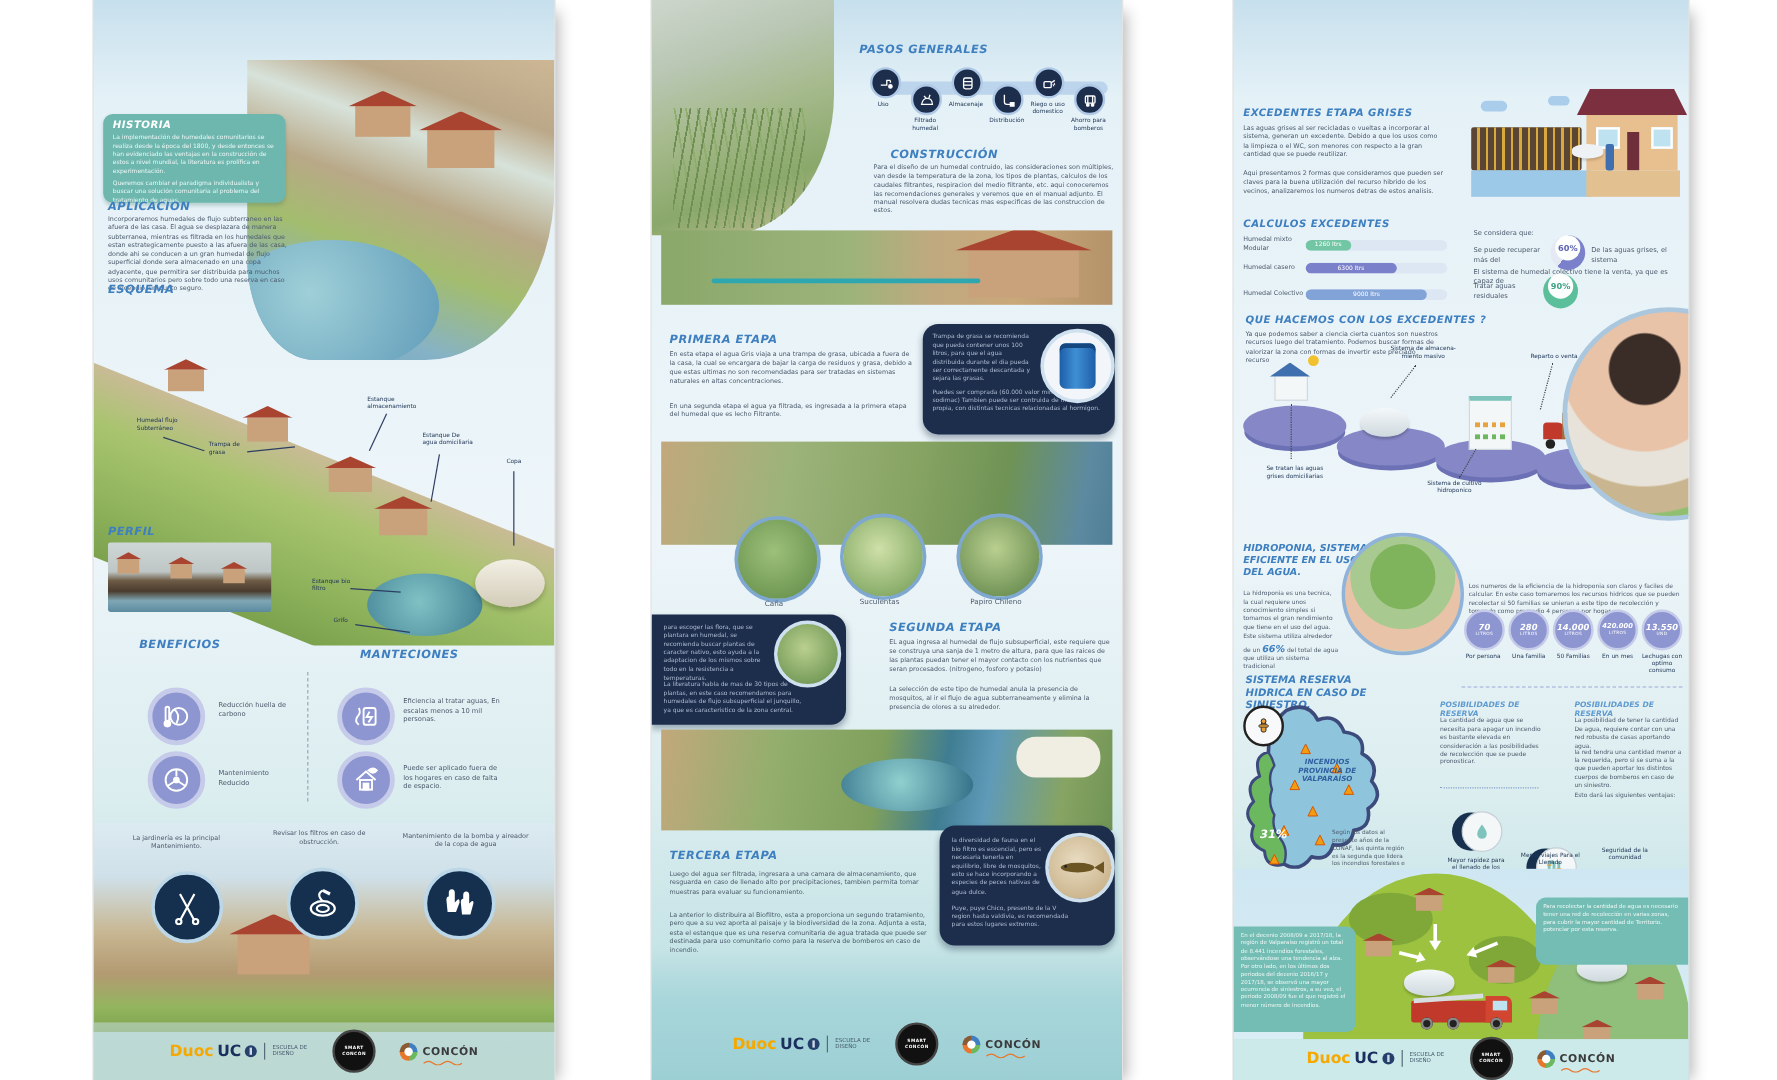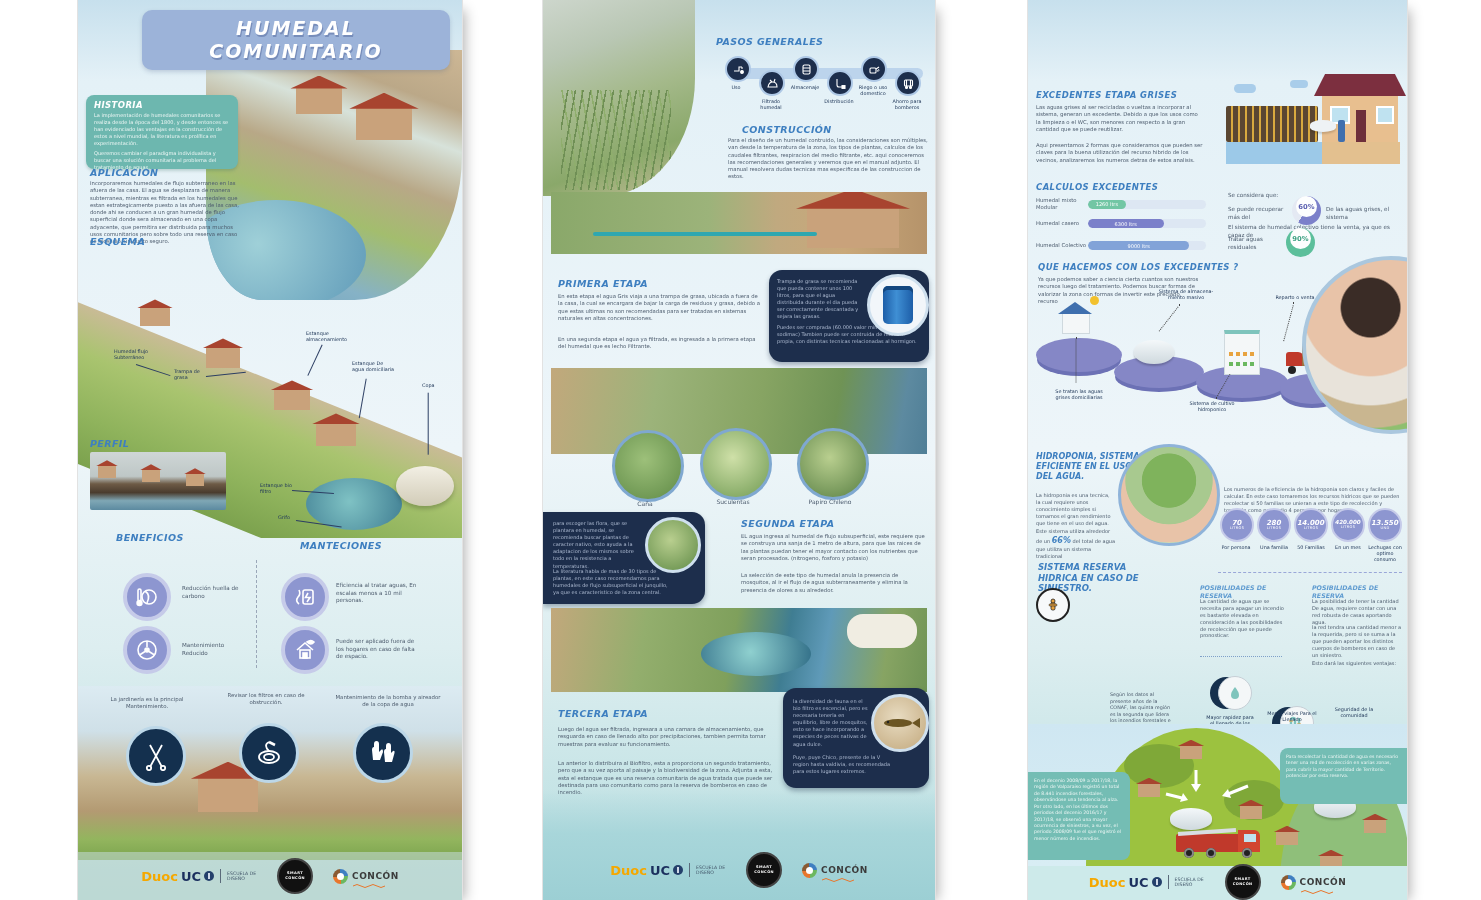--- a/index.html
+++ b/index.html
@@ -64,23 +64,20 @@
 
 <div class="poster" id="pst1" style="left:78px;width:384px;">
 
   <div class="photo abs" style="left:128px;top:50px;width:256px;height:250px;border-radius:0 0 42% 22%/0 0 58% 34%;
        background:linear-gradient(200deg,#cdb795 0%,#bba888 18%,#d7e2da 30%,#b8a887 46%,#a3bd6e 62%,#86b2c6 82%,#6fa3bd 100%);">
     <div class="house" style="left:90px;top:38px;width:46px;height:26px;"></div>
     <div class="house" style="left:150px;top:58px;width:56px;height:32px;"></div>
     <div class="abs" style="left:-20px;top:150px;width:180px;height:110px;border-radius:50%;background:radial-gradient(circle at 40% 40%,#9fd0d8,#5f9ab8);"></div>
   </div>
 
-  <div class="ttl abs" style="left:64px;top:10px;width:252px;height:60px;font-size:19px;padding:0 28px;">
-    <span>HUMEDAL COMUNITARIO</span>
-  </div>
 
   <div class="tealbox abs" style="left:8px;top:95px;width:152px;height:74px;padding:5px 8px;box-sizing:border-box;">
     <div class="hs" style="color:#ffffff;font-size:8.5px;">HISTORIA</div>
     <div class="txw" style="margin-top:2px;">La implementación de humedales comunitarios se realiza desde la época del 1800, y desde entonces se han evidenciado las ventajas en la construcción de estos a nivel mundial, la literatura es prolífica en experimentación.</div>
     <div class="txw" style="margin-top:3px;">Queremos cambiar el paradigma individualista y buscar una solución comunitaria al problema del tratamiento de aguas.</div>
   </div>
 
   <div class="hs abs" style="left:12px;top:167px;">APLICACION</div>
   <div class="tx abs" style="left:12px;top:180px;width:152px;">Incorporaremos humedales de flujo subterraneo en las afuera de las casa. El agua se desplazara de manera subterranea, mientras es filtrada en los humedales que estan estrategicamente puesto a las afuera de las casa, donde ahi se conducen a un gran humedal de flujo superficial donde sera almacenado en una copa adyacente, que permitira ser distribuida para muchos usos comunitarios pero sobre todo una reserva en caso de incendio, un punto seguro.</div>
 
@@ -522,20 +519,38 @@
   <div class="lbl abs" style="left:188px;top:544px;width:40px;text-align:center;">Por persona</div>
   <div class="lbl abs" style="left:226px;top:544px;width:40px;text-align:center;">Una familia</div>
   <div class="lbl abs" style="left:263px;top:544px;width:40px;text-align:center;">50 Familias</div>
   <div class="lbl abs" style="left:300px;top:544px;width:40px;text-align:center;">En un mes</div>
   <div class="lbl abs" style="left:337px;top:544px;width:40px;text-align:center;">Lechugas con optimo consumo</div>
 
   <div class="abs" style="left:190px;top:572px;width:184px;border-top:1.6px dashed #9aa7d8;"></div>
 
   <div class="hs2 abs" style="left:10px;top:562px;width:130px;font-size:8.5px;">SISTEMA RESERVA HIDRICA EN CASO DE SINIESTRO.</div>
 
+  <div class="abs" style="left:4px;top:584px;width:140px;height:180px;">
+    <svg width="140" height="180" viewBox="0 0 140 180">
+      <path d="M40 8 Q58 0 66 16 Q82 10 88 26 Q106 28 103 44 Q118 52 111 67 Q122 80 108 90 Q111 106 96 108 Q94 122 79 120 Q75 134 61 130 Q51 144 38 136 Q23 140 22 125 Q7 119 13 104 Q3 94 13 84 Q5 69 18 63 Q12 46 25 43 Q25 20 40 8 Z" fill="#8ec4dc" stroke="#3d4b7c" stroke-width="3" stroke-linejoin="round"></path>
+      <path d="M25 43 Q12 46 18 63 Q5 69 13 84 Q3 94 13 104 Q7 119 22 125 Q23 140 38 136 Q42 124 35 115 Q27 106 30 95 Q24 85 28 74 Q24 62 30 54 Q28 47 25 43 Z" fill="#6cb85f" stroke="#3d4b7c" stroke-width="2" stroke-linejoin="round"></path>
+      <g fill="#f39c12" stroke="#d35400" stroke-width=".8">
+        <path d="M56 36 l4 8 h-8 Z"></path>
+          <path d="M82 52 l4 8 h-8 Z"></path>
+          <path d="M47 66 l4 8 h-8 Z"></path>
+        <path d="M92 70 l4 8 h-8 Z"></path>
+          <path d="M62 88 l4 8 h-8 Z"></path>
+          <path d="M38 104 l4 8 h-8 Z"></path>
+        <path d="M68 112 l4 8 h-8 Z"></path>
+          <path d="M30 128 l4 8 h-8 Z"></path>
+      </g>
+    </svg>
+    <div class="abs" style="left:36px;top:48px;width:76px;color:#2f5f9e;font-weight:800;font-style:italic;font-size:6px;text-align:center;">INCENDIOS PROVINCIA DE VALPARAÍSO</div>
+    <div class="abs" style="left:18px;top:106px;color:#ffffff;font-weight:800;font-style:italic;font-size:9.5px;">31%</div>
+  </div>
   <div class="circ abs" style="left:8px;top:588px;width:30px;height:30px;background:#f7f9fa;border:2px solid #222;">
     <span>
       <svg width="16" height="16" viewBox="0 0 16 16">
           <rect x="6" y="5" width="4" height="8" rx="1.5" fill="#e8a33f" stroke="#222" stroke-width=".8"></rect>
           <rect x="4" y="7" width="8" height="2" rx="1" fill="#e8a33f" stroke="#222" stroke-width=".6"></rect>
           <circle cx="8" cy="4" r="2" fill="#e8a33f" stroke="#222" stroke-width=".8"></circle>
         </svg>
     </span>
   </div>
   <div class="tx abs" style="left:82px;top:692px;width:66px;font-size:4.8px;">Según los datos  al presente años de la CONAF, las quinta región es la segunda que lidera los incendios forestales e incendios comunes a nivel nacional.</div>

